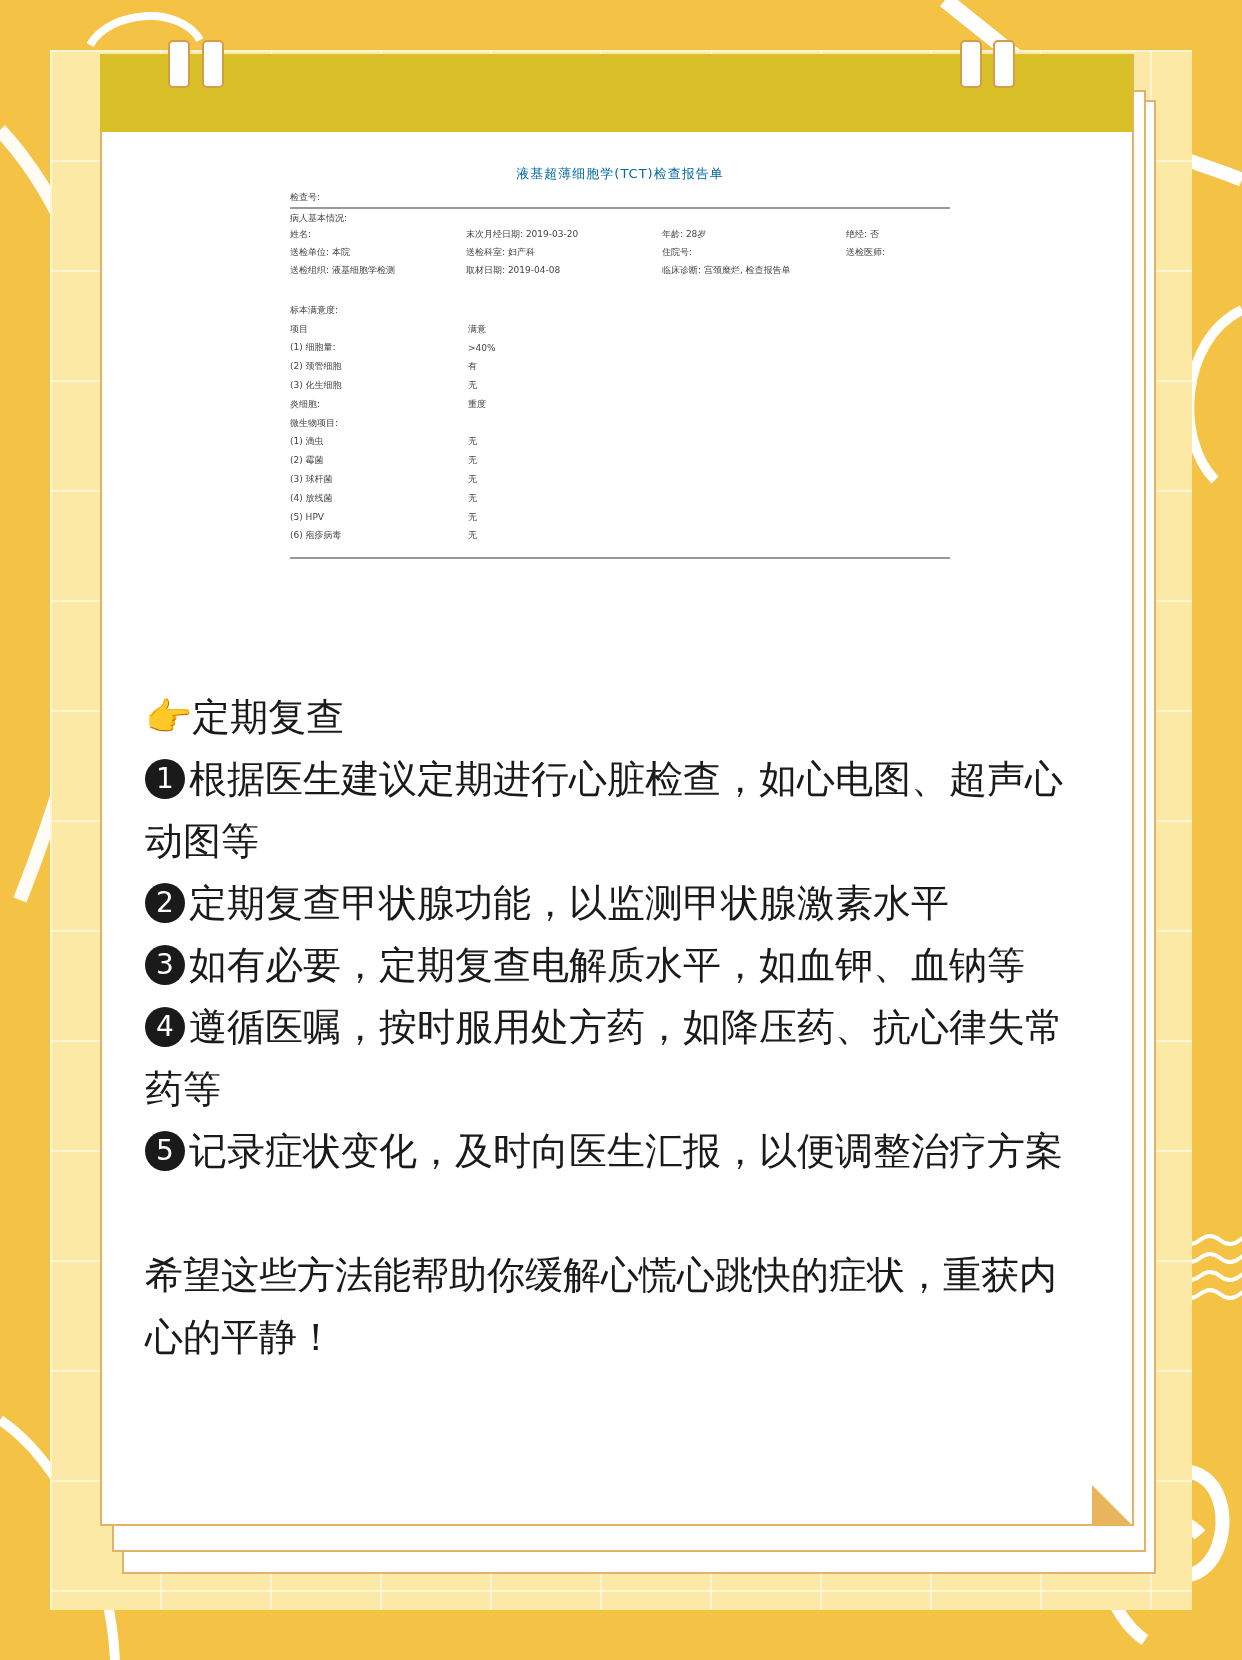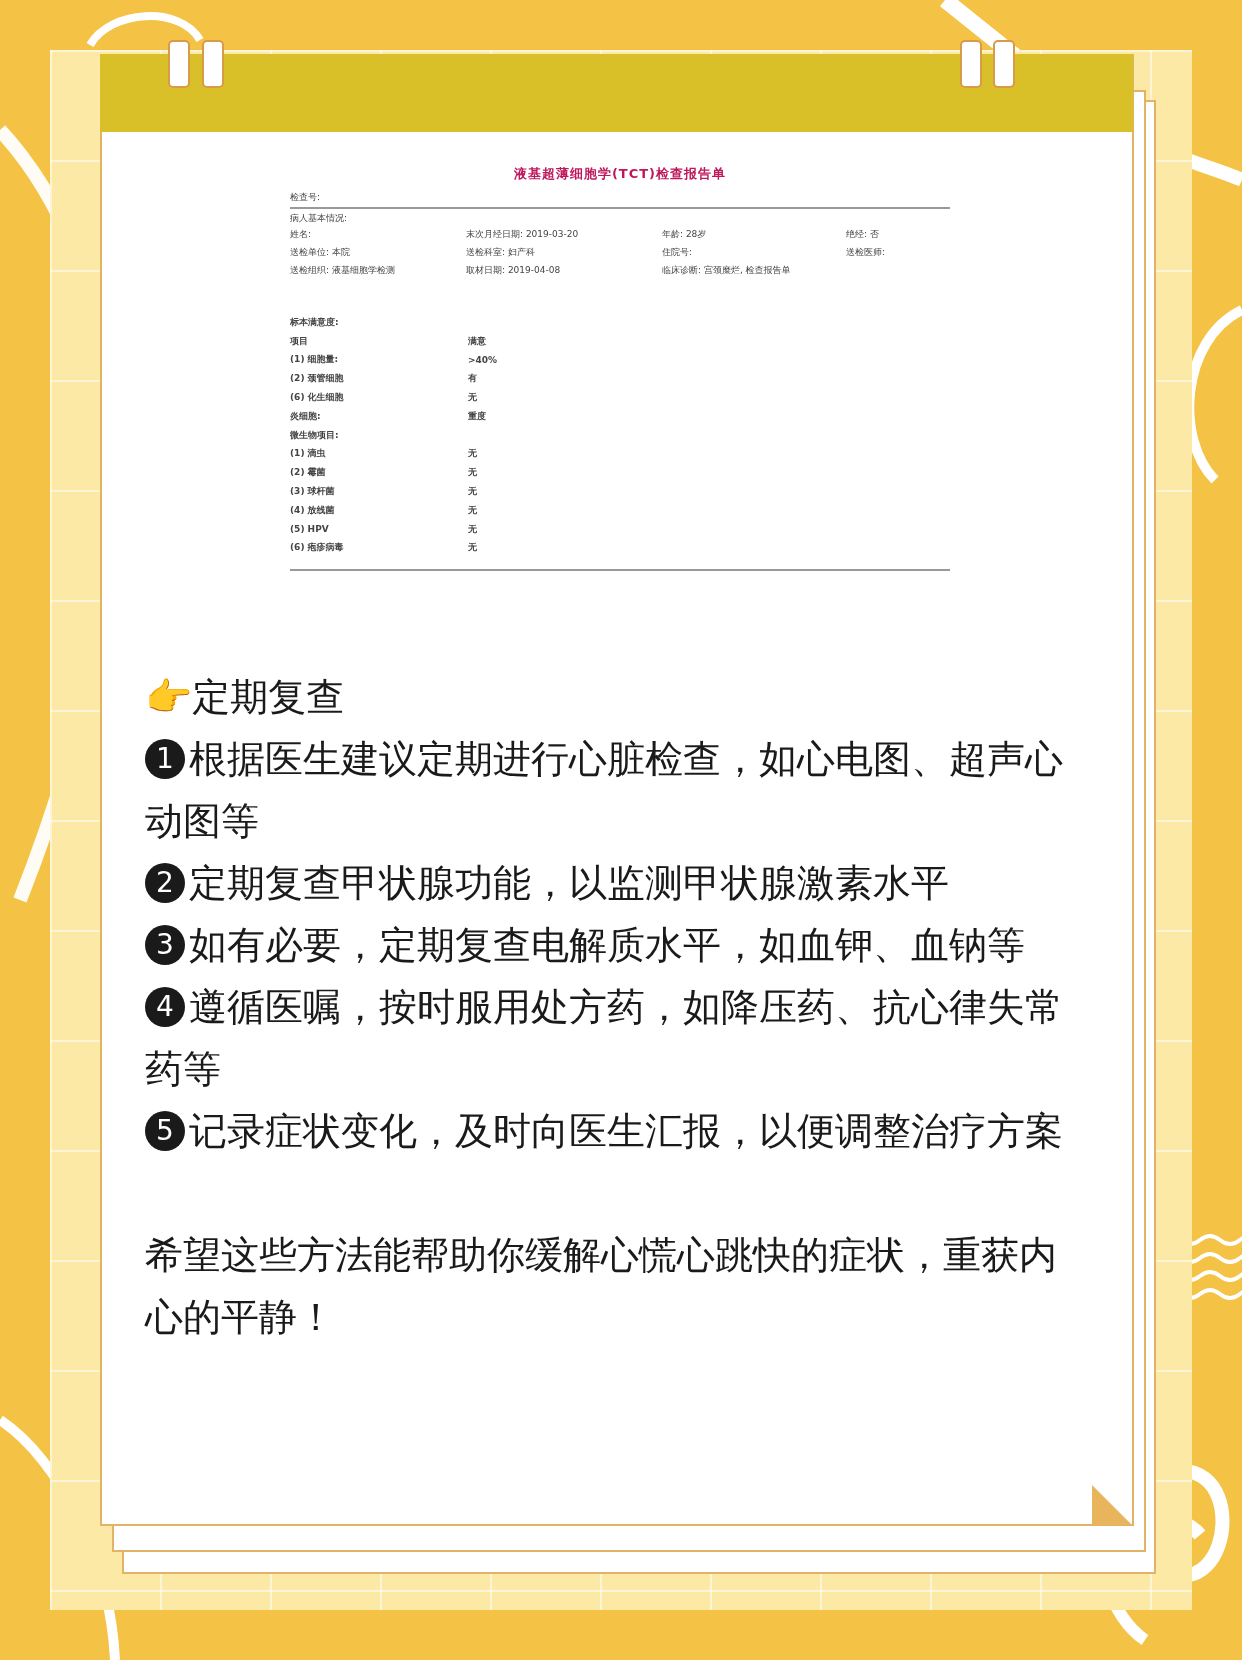--- a/index.html
+++ b/index.html
@@ -11,35 +11,35 @@
   .sheet { position:absolute; background:#fff; border:2px solid #e3b365; }
   .sheet-3 { left:122px; top:100px; width:1030px; height:1470px; }
   .sheet-2 { left:112px; top:90px; width:1030px; height:1458px; }
   .page { position:absolute; left:100px; top:54px; width:1030px; height:1470px; background:#fff; border:2px solid #e3b365; border-top:none; }
   .page-header { position:absolute; left:100px; top:54px; width:1033px; height:78px; background:#d9bf28; }
   .ring { position:absolute; width:18px; height:44px; background:#fff; border:2px solid #d89b4a; border-radius:5px; top:40px; }
   .fold { position:absolute; left:1092px; top:1485px; width:0; height:0; border-left:40px solid #e8b45c; border-top:40px solid transparent; }
 
   
   .report { position:absolute; left:290px; top:165px; width:660px; font-size:9px; color:#444; font-family:"DejaVu Sans", sans-serif; }
-  .report-title { text-align:center; font-size:13px; font-weight:bold; color:#be185d; margin-bottom:8px; letter-spacing:1px; }
+  .report-title { text-align:center; font-size:13px; font-weight:normal; color:#0369a1; margin-bottom:8px; letter-spacing:1px; }
   .rline { height:2px; background:#999; margin:3px 0; }
   .row { display:flex; height:18px; align-items:center; }
   .c1 { width:176px; } .c2 { width:196px; } .c3 { width:184px; } .c4 { flex:1; }
-  .spec { display:flex; margin-top:34px;font-weight:bold; }
+  .spec { display:flex; margin-top:22px; }
   .spec-left { width:360px; }
   .spec-left .item { display:flex; height:18.8px; align-items:center; }
   .spec-left .k { width:178px; }
   .spec-right { flex:1; }
   .micro { position:relative; width:238px; height:186px; margin:4px 0 0 14px; background:#ec9bd0; overflow:hidden; }
   .caption { text-align:center; margin-top:6px; width:260px; }
   .cell { position:absolute; border-radius:50%; }
 
   
-  .content { position:absolute; left:145px; top:666px; width:940px; font-family:"DejaVu Sans", sans-serif; font-size:38px; line-height:62px; color:#1a1a1a; }
+  .content { position:absolute; left:145px; top:686px; width:940px; font-family:"DejaVu Sans", sans-serif; font-size:38px; line-height:62px; color:#1a1a1a; }
   .content p { margin:0; }
   .hand { display:inline-block; color:#f2c52a; }
   .num { display:inline-block; width:40px; height:40px; border-radius:50%; background:#1a1a1a; color:#fff; font-size:28px; line-height:40px; text-align:center; vertical-align:4px; margin-right:4px; }
   .closing { margin-top:62px !important; }
 </style>
 </head>
 <body>
 
 <svg class="deco" viewBox="0 0 1242 1660">
   <path d="M0 130 C 120 260, 170 520, 20 900" stroke="#fff" stroke-width="14" fill="none" opacity=".95"></path>
@@ -101,21 +101,21 @@
         </div>
       <div class="item">
           <span class="k">(1) 细胞量:</span>
           <span>&gt;40%</span>
         </div>
       <div class="item">
           <span class="k">(2) 颈管细胞</span>
           <span>有</span>
         </div>
       <div class="item">
-          <span class="k">(6) 化生细胞</span>
+          <span class="k">(3) 化生细胞</span>
           <span>无</span>
         </div>
       <div class="item">
           <span class="k">炎细胞:</span>
           <span>重度</span>
         </div>
       <div class="item">
           <span class="k">微生物项目:</span>
           <span></span>
         </div>

